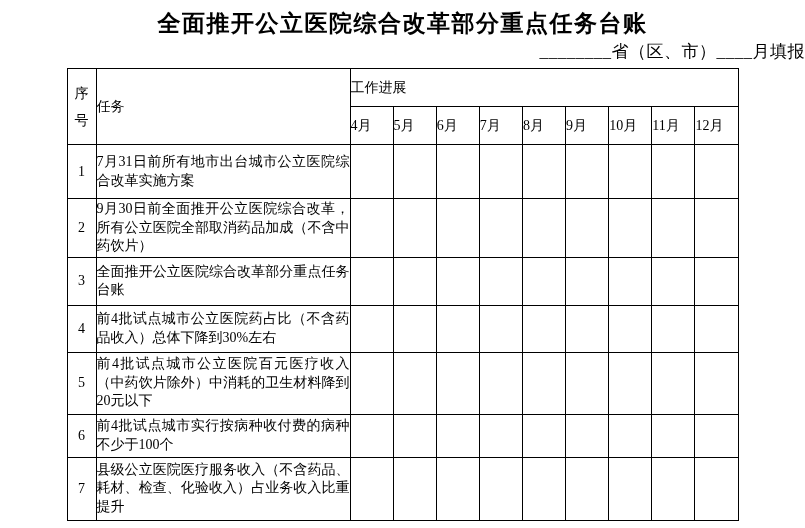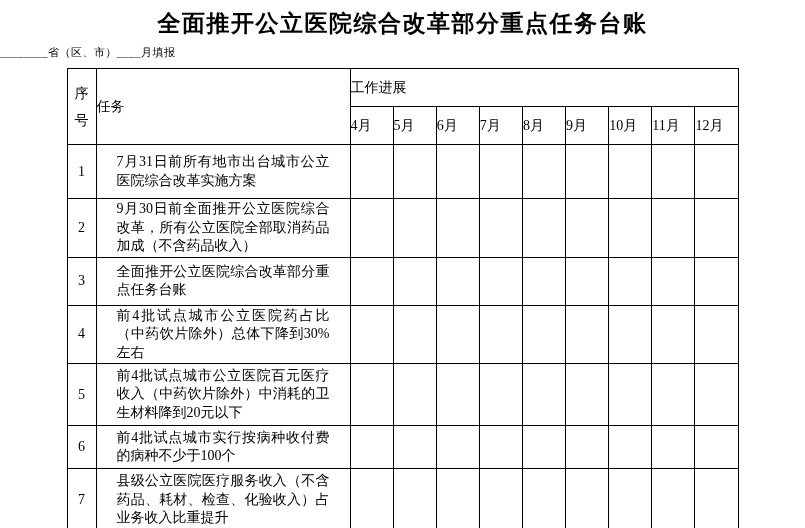--- a/index.html
+++ b/index.html
@@ -16,22 +16,22 @@
   .doc-title {
     text-align: center;
     font-size: 23px;
     font-weight: bold;
     letter-spacing: 1.5px;
     margin: 0;
     padding-top: 11px;
     line-height: 26px;
   }
   .doc-subtitle {
-    text-align: left;
-    font-size: 11px;
+    text-align: right;
+    font-size: 17px;
     line-height: 20px;
     margin-top: 5px;
     letter-spacing: 0.5px;
     white-space: pre;
   }
 
   table.task-table {
     border-collapse: collapse;
     table-layout: fixed;
     width: 672px;
@@ -58,21 +58,21 @@
     width: 1.1em;
     word-break: break-all;
     line-height: 27px;
     text-align: center;
   }
 
   td.no { text-align: center; }
   td.task {
     text-align: justify;
     text-align-last: left;
-    padding: 1px 20px;
+    padding: 1px 0;
     line-height: 18.5px;
   }
   tr.r1 { height: 54px; }
   tr.r2 { height: 57px; }
   tr.r3 { height: 48px; }
   tr.r4 { height: 47px; }
   tr.r5 { height: 62px; }
   tr.r6 { height: 43px; }
   tr.r7 { height: 63px; }
 </style>
@@ -124,21 +124,21 @@
         <td class="p"></td>
         <td class="p"></td>
         <td class="p"></td>
         <td class="p"></td>
         <td class="p"></td>
         <td class="p"></td>
         <td class="p"></td>
       </tr>
       <tr class="r2">
         <td class="no">2</td>
-        <td class="task">9月30日前全面推开公立医院综合改革，所有公立医院全部取消药品加成（不含药品收入）</td>
+        <td class="task">9月30日前全面推开公立医院综合改革，所有公立医院全部取消药品加成（不含中药饮片）</td>
         <td class="p"></td>
         <td class="p"></td>
         <td class="p"></td>
         <td class="p"></td>
         <td class="p"></td>
         <td class="p"></td>
         <td class="p"></td>
         <td class="p"></td>
         <td class="p"></td>
       </tr>
@@ -150,21 +150,21 @@
         <td class="p"></td>
         <td class="p"></td>
         <td class="p"></td>
         <td class="p"></td>
         <td class="p"></td>
         <td class="p"></td>
         <td class="p"></td>
       </tr>
       <tr class="r4">
         <td class="no">4</td>
-        <td class="task">前4批试点城市公立医院药占比（中药饮片除外）总体下降到30%左右</td>
+        <td class="task">前4批试点城市公立医院药占比（不含药品收入）总体下降到30%左右</td>
         <td class="p"></td>
         <td class="p"></td>
         <td class="p"></td>
         <td class="p"></td>
         <td class="p"></td>
         <td class="p"></td>
         <td class="p"></td>
         <td class="p"></td>
         <td class="p"></td>
       </tr>

